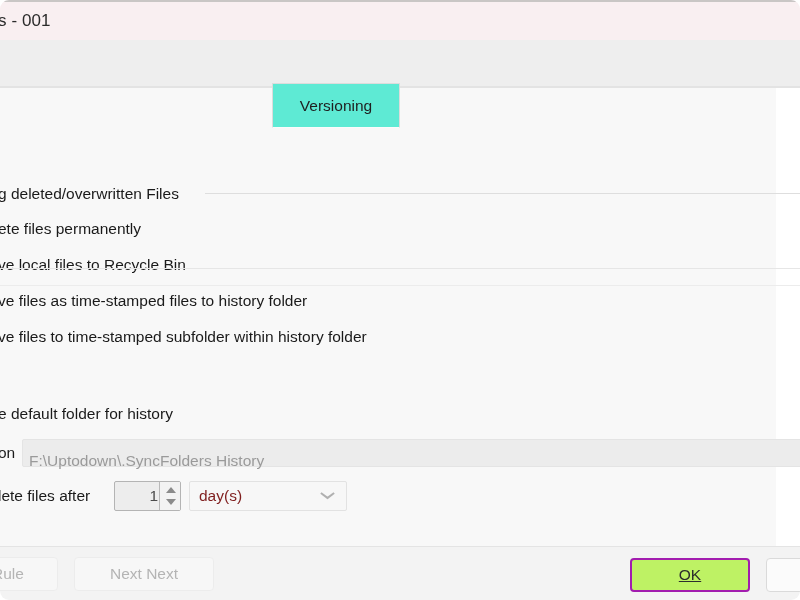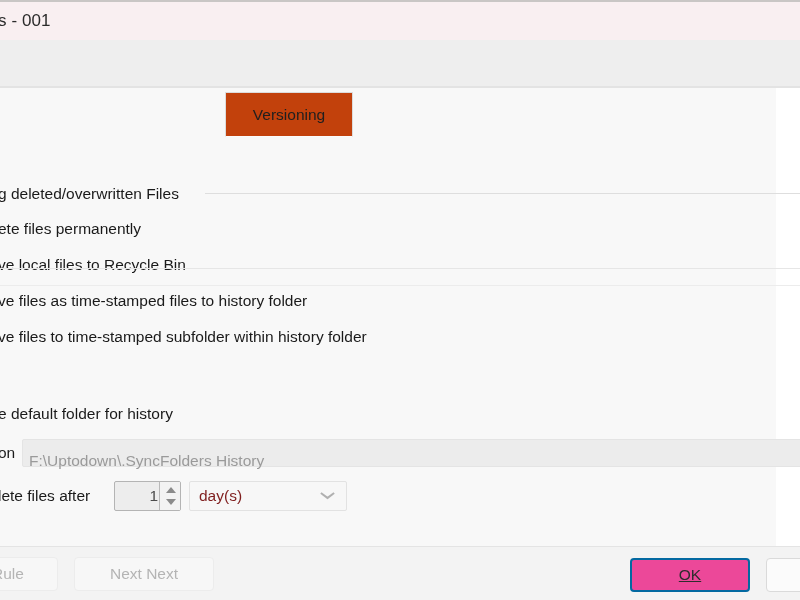--- a/index.html
+++ b/index.html
@@ -10,20 +10,21 @@
     overflow: hidden;
     background: #ffffff;
     font-family: "Liberation Sans", sans-serif;
   }
 
   #app {
     position: relative;
     width: 800px;
     height: 600px;
     overflow: hidden;
+    border-radius: 9px;
   }
 
   
   .titlebar {
     position: absolute;
     left: 0; top: 0;
     width: 800px;
     height: 40px;
     background: #f9eff1;
     border-top: 2px solid #c9c6c5;
@@ -68,26 +69,27 @@
     color: #1f1f1f;
     white-space: nowrap;
     overflow: hidden;
   }
   .tab.partial {
     left: -28px;
     width: 42px;
     border-left: 3px solid #4a90d9;
   }
   .tab.selected {
-    background: #c2410c;
-    top: 52px;
+    background: #5eead4;
+    top: 43px;
     height: 45px;
     border: 1px solid #dcdcdc;
     border-bottom: 1px solid #fbfbfb;
     z-index: 3;
+    margin-left: 47px;
   }
 
   
   .content {
     position: absolute;
     left: 0; top: 88px;
     width: 776px;
     height: 458px;
     background: #f8f8f8;
   }
@@ -258,22 +260,22 @@
     justify-content: center;
     font-size: 15.5px;
     white-space: nowrap;
   }
   .btn.disabled {
     background: #f7f7f7;
     border: 1px solid #ececec;
     color: #b4b4b4;
   }
   .btn.default {
-    background: #ec4899;
-    border: 2px solid #0369a1;
+    background: #bef264;
+    border: 2px solid #a21caf;
     color: #2d2d2d;
     text-decoration: underline;
   }
   .btn.normal {
     background: #fbfbfb;
     border: 1px solid #dadada;
     color: #2d2d2d;
   }
   #btn-prev-rule { left: -42px; top: 557px; width: 100px; }
   #btn-next-rule { left:  74px; top: 557px; width: 140px; }

